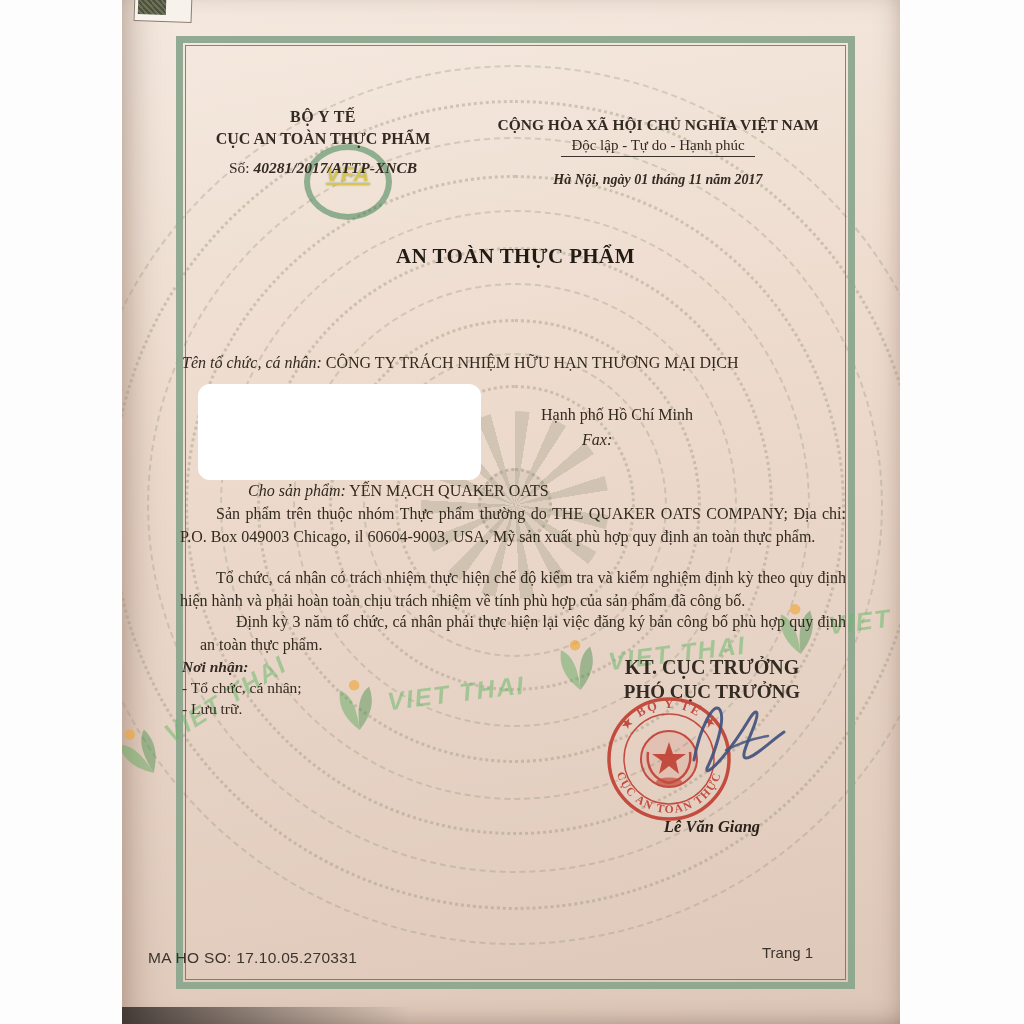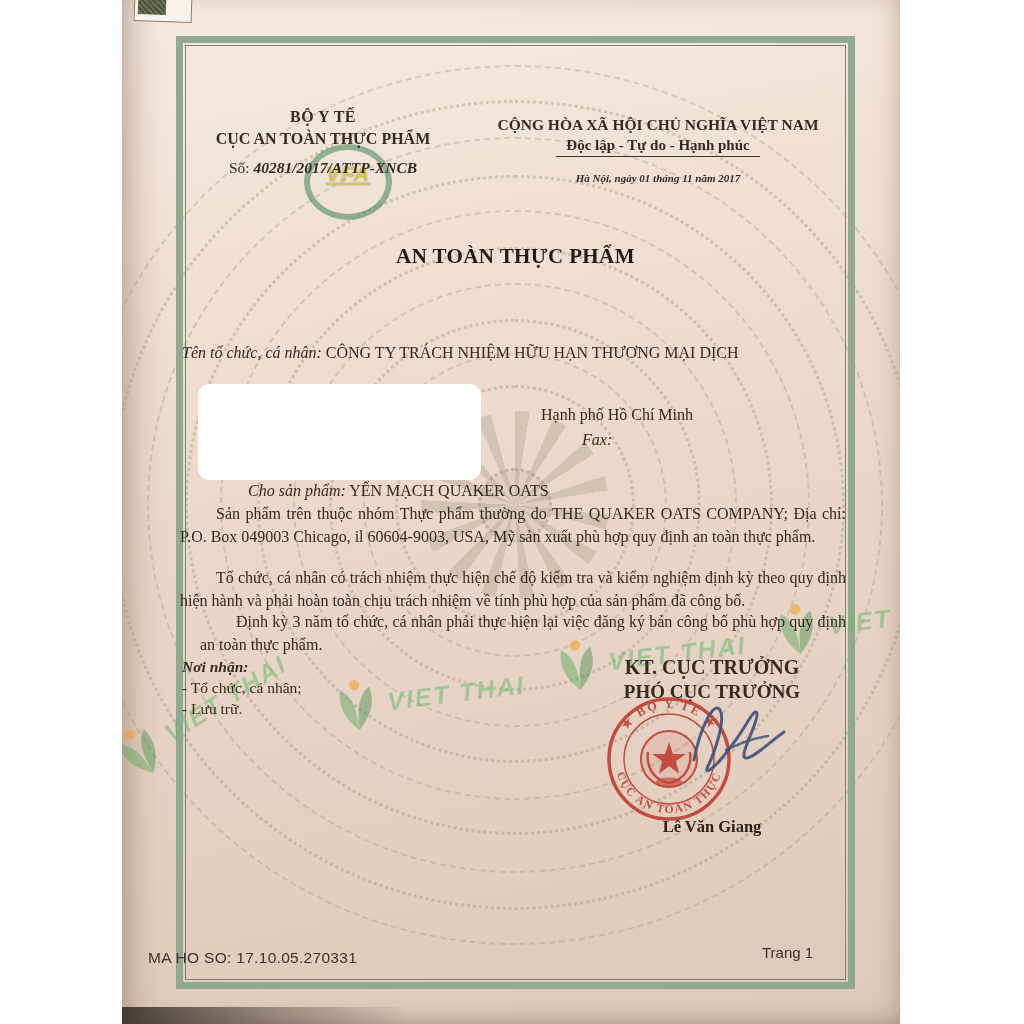--- a/index.html
+++ b/index.html
@@ -54,51 +54,51 @@
   .hdr-left .so{margin-top:7px;font-size:15.5px;}
   .hdr-left .so .val{font-style:italic;font-weight:600;}
   .vfa{position:absolute;left:182px;top:144px;width:88px;height:76px;z-index:4;
     border:6px solid rgba(43,122,72,.50);border-radius:50%;text-align:center;}
   .vfa span{display:inline-block;margin-top:12px;font-family:"Liberation Sans",sans-serif;
     font-style:italic;font-weight:bold;font-size:21px;letter-spacing:1px;
     color:rgba(224,196,74,.9);text-decoration:underline;text-shadow:0 0 2px rgba(43,122,72,.5);}
 
   .hdr-right{position:absolute;left:360px;top:116px;width:352px;text-align:center;z-index:5;}
   .hdr-right .l1{font-weight:bold;font-size:15.5px;}
-  .hdr-right .l2{display:inline-block;font-weight:bold;font-size:15px;margin-top:3px;padding:0 10px 2px;
+  .hdr-right .l2{display:inline-block;font-weight:normal;font-size:15px;margin-top:3px;padding:0 10px 2px;
     border-bottom:1.5px solid #3a332c;}
-  .hdr-right .date{margin-top:15px;font-style:italic;font-weight:600;font-size:11px;}
+  .hdr-right .date{margin-top:15px;font-style:italic;font-weight:600;font-size:14px;}
 
   
   .title{position:absolute;left:54px;top:243px;width:679px;text-align:center;z-index:5;
     font-weight:bold;font-size:21px;line-height:27px;color:#221b14;letter-spacing:.4px;}
 
   
   .bodytext{z-index:5;font-size:16px;line-height:22.5px;color:#32291f;}
   .intro{position:absolute;left:60px;right:56px;top:330px;text-indent:36px;}
-  .org{position:absolute;left:60px;top:342px;width:674px;white-space:nowrap;overflow:hidden;}
+  .org{position:absolute;left:60px;top:352px;width:674px;white-space:nowrap;overflow:hidden;}
   .lbl-i{font-style:italic;}
   .redact{position:absolute;left:76px;top:384px;width:283px;height:96px;background:#fff;border-radius:12px;z-index:6;}
   .city{position:absolute;left:419px;top:404px;}
   .fax{position:absolute;left:460px;top:429px;font-style:italic;}
   .product{position:absolute;left:126px;top:480px;}
   .p1{position:absolute;left:58px;right:54px;top:503px;text-align:justify;text-indent:36px;}
   .p2{position:absolute;left:58px;right:54px;top:567px;text-align:justify;text-indent:36px;}
   .p3{position:absolute;left:58px;right:54px;top:611px;text-align:justify;text-indent:36px;margin-left:20px;}
 
   
   .recips{position:absolute;left:60px;top:656px;z-index:5;font-size:15.5px;line-height:21px;}
   .recips .h{font-weight:bold;font-style:italic;}
   .signer{position:absolute;left:420px;top:656px;width:340px;text-align:center;z-index:5;}
   .signer .t1{font-weight:bold;font-size:20px;}
   .signer .t2{font-weight:bold;font-size:19px;margin-top:2px;}
   .stamp{position:absolute;left:482px;top:694px;z-index:5;opacity:.88;}
   .sig{position:absolute;left:558px;top:688px;z-index:6;}
   .name{position:absolute;left:420px;top:817px;width:340px;text-align:center;z-index:6;
-    font-weight:bold;font-size:16.5px;color:#2a211a;}
+    font-weight:bold;font-size:16.5px;color:#2a211a;font-style:italic;}
   .doccode{position:absolute;left:26px;top:949px;z-index:6;font-family:"Liberation Sans","DejaVu Sans",sans-serif;
     font-size:15.5px;color:#3c342c;letter-spacing:.3px;}
   .pagenum{position:absolute;left:640px;top:944px;z-index:6;font-family:"Liberation Sans","DejaVu Sans",sans-serif;
     font-size:15px;color:#3c342c;}
 </style>
 </head>
 <body>
 
 <div class="stage">
   <div class="paper">

